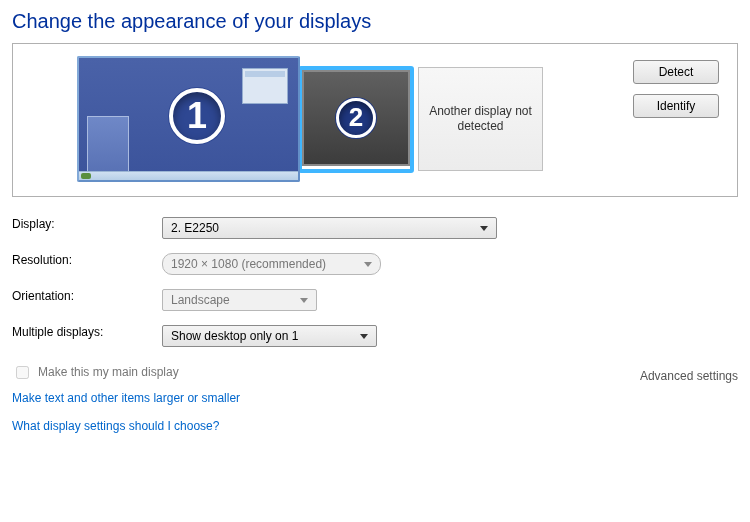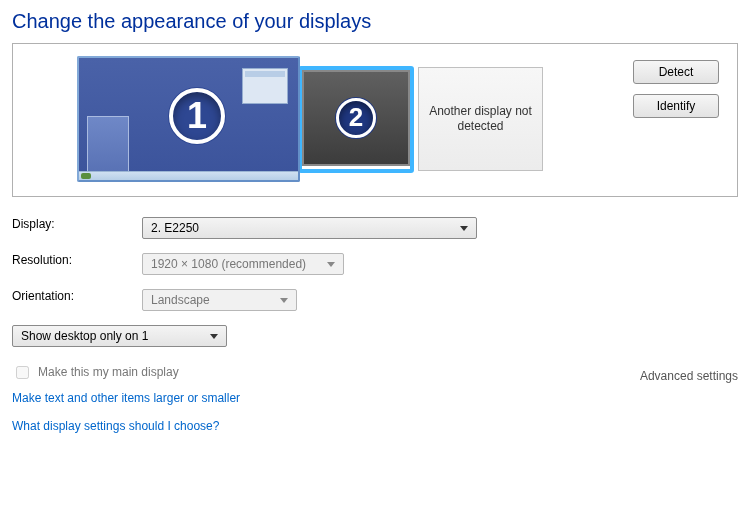--- a/index.html
+++ b/index.html
@@ -153,29 +153,30 @@
     font: 12px "Segoe UI", Tahoma, sans-serif;
     background: linear-gradient(#f4f4f4,#e4e4e4);
     border: 1px solid #8a8a8a;
     border-radius: 2px;
     height: 22px;
     line-height: 20px;
     padding: 0 22px 0 8px;
     color: #000;
     cursor: pointer;
     white-space: nowrap;
+    margin-left: 20px;
   }
   .cb.disabled{ color:#777; background:#f1f1f1; border-color:#b7b7b7; cursor:default;}
   .cb .arrow {
     position: absolute; right: 4px; top: 0; bottom:0; width:16px;
     display:flex;align-items:center;justify-content:center;
   }
   .cb .arrow svg{display:block}
   .w-large{ width: 335px; }
-  .w-med  { width: 202px; }
+  .w-med  { width: 219px; border-radius: 10px; }
   .w-sm   { width: 155px; }
   .w-md2  { width: 215px; }
   .checkrow {
     display:flex;align-items:center;justify-content:space-between;
     margin-top: 2px;
   }
   .chk {
     display:flex;align-items:center;gap:6px;color:#777;
   }
   .chk input{accent-color:#888}
@@ -243,20 +244,21 @@
     <span class="cb w-sm disabled">
       <span>Landscape</span>
       <span class="arrow">
           <svg width="8" height="5">
             <path d="M0 0 L8 0 L4 5 Z" fill="#888"></path>
           </svg>
         </span>
     </span>
   </div>
   <div class="row">
+    <span class="label">Multiple displays:</span>
     <span class="cb w-md2">
       <span>Show desktop only on 1</span>
       <span class="arrow">
           <svg width="8" height="5">
             <path d="M0 0 L8 0 L4 5 Z" fill="#333"></path>
           </svg>
         </span>
     </span>
   </div>
 </div>

